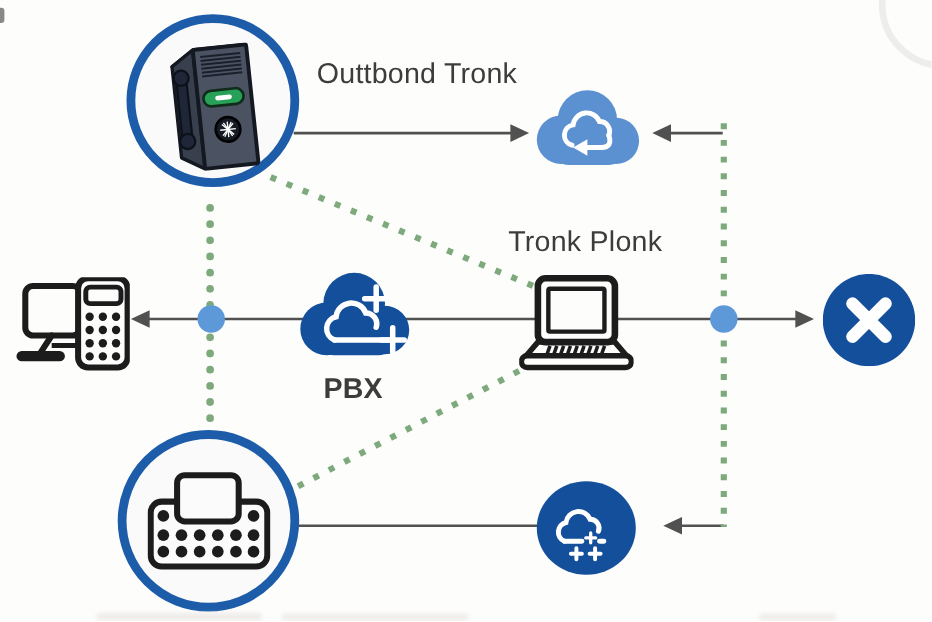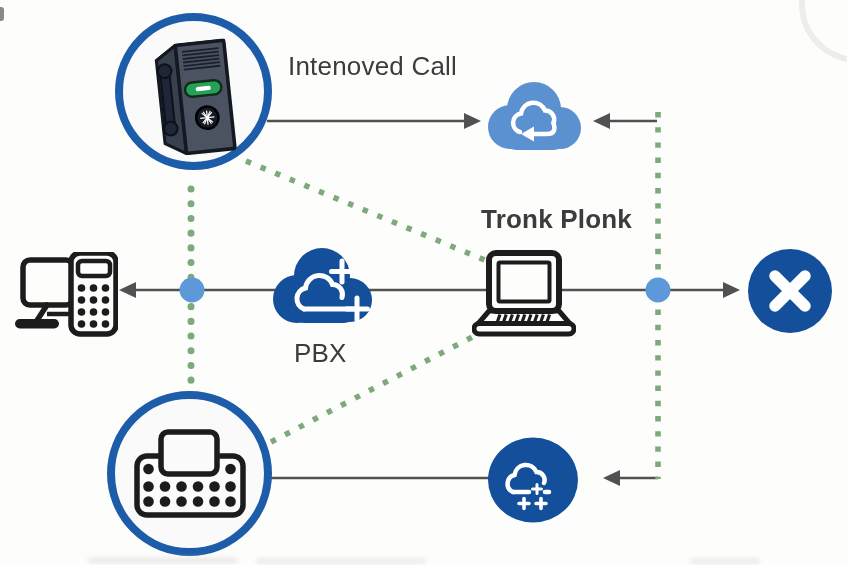--- a/index.html
+++ b/index.html
@@ -191,21 +191,21 @@
       <path d="M37,61.5 v10 M32,66.5 h10"></path>
       <path d="M54,61.5 v10 M49,66.5 h10"></path>
     </g>
   </svg>
 
   <svg class="abs" style="left:748px;top:249px;" width="84" height="84" viewBox="0 0 84 84">
     <circle cx="42" cy="42" r="42" fill="#134f9b"></circle>
     <path d="M27,27 L57,57 M57,27 L27,57" stroke="#ffffff" stroke-width="11.5" stroke-linecap="round"></path>
   </svg>
 
-  <div class="abs label" style="left:288px;top:52px;">Intenoved Call</div>
-  <div class="abs label" style="left:481px;top:205px;font-weight:bold;">Tronk Plonk</div>
-  <div class="abs label" style="left:294px;top:339px;">PBX</div>
+  <div class="abs label" style="left:288px;top:52px;">Outtbond Tronk</div>
+  <div class="abs label" style="left:462px;top:205px;">Tronk Plonk</div>
+  <div class="abs label" style="left:294px;top:339px;font-weight:bold;">PBX</div>
 
   <div class="abs smudge" style="left:88px;top:557px;width:150px;height:7px;"></div>
   <div class="abs smudge" style="left:256px;top:558px;width:170px;height:6px;"></div>
   <div class="abs smudge" style="left:690px;top:558px;width:70px;height:6px;"></div>
   <div class="abs" style="left:0;top:7px;width:4px;height:14px;background:#4a4a4a;opacity:.65;border-radius:0 3px 3px 0;"></div>
 </div>
 
 </body></html>

